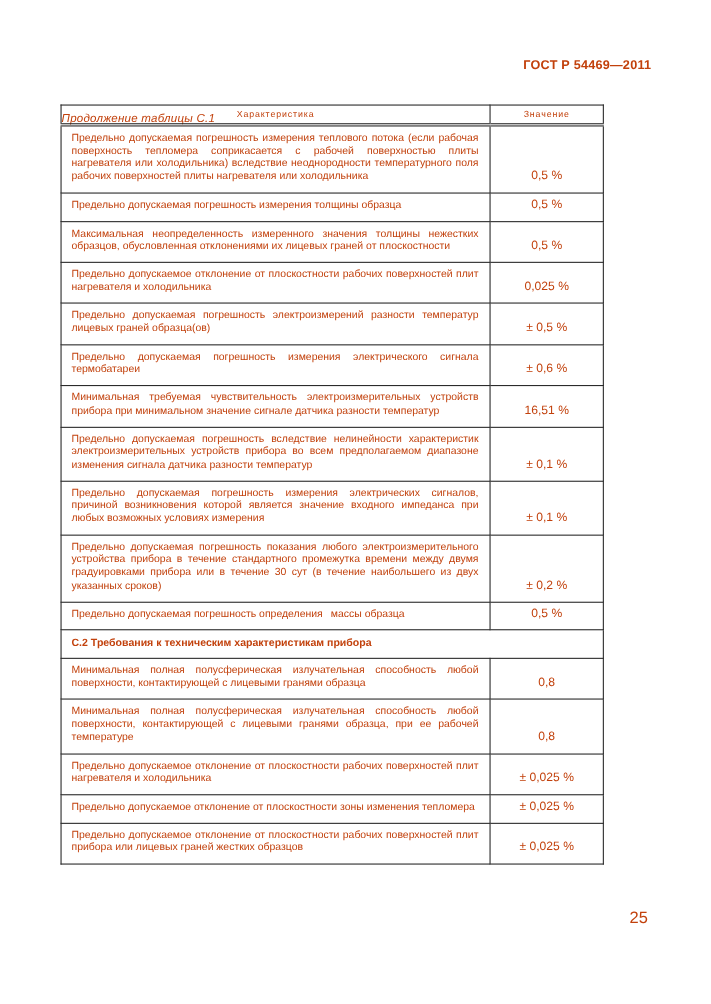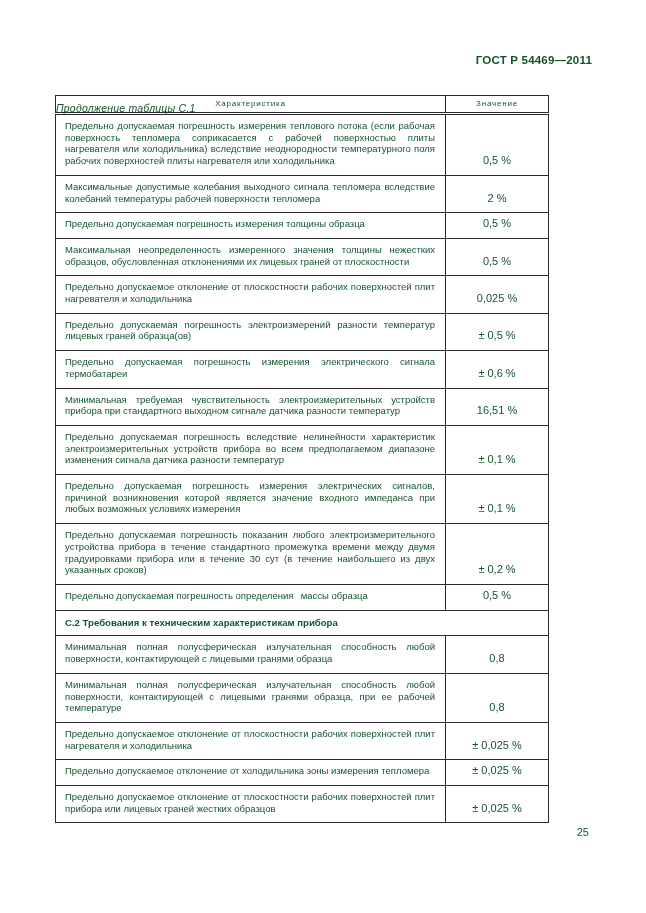--- a/index.html
+++ b/index.html
@@ -6,21 +6,21 @@
     margin: 0;
     padding: 0;
     background: #ffffff;
   }
   .page {
     position: relative;
     width: 646px;
     height: 913px;
     background: #ffffff;
     font-family: "Liberation Sans", "DejaVu Sans", sans-serif;
-    color: #14532d;
+    color: #c2410c;
     overflow: hidden;
   }
   .doc-header {
     position: absolute;
     top: 54px;
     right: 54px;
     font-size: 11.5px;
     font-weight: bold;
     letter-spacing: 0.2px;
   }
@@ -72,21 +72,21 @@
   td.section-cell {
     font-size: 9.6px;
     font-weight: bold;
     padding: 6px 9px 7px;
     line-height: 11.7px;
   }
   .page-number {
     position: absolute;
     top: 826px;
     right: 57px;
-    font-size: 11px;
+    font-size: 15px;
   }
 </style>
 </head>
 <body>
 
 <div class="page">
 
   <div class="doc-header">ГОСТ Р 54469—2011</div>
 
   <div class="table-caption">Продолжение таблицы С.1</div>
@@ -101,45 +101,41 @@
         <th>Характеристика</th>
         <th>Значение</th>
       </tr>
     </thead>
     <tbody>
         <tr>
           <td class="char-cell">Предельно допускаемая погрешность измерения теплового потока (если рабочая по­верхность тепломера соприкасается с рабочей поверхностью плиты нагревателя или холодильника) вследствие неоднородности температурного поля рабочих поверхностей плиты нагревателя или холодильника</td>
           <td class="value-cell">0,5 %</td>
         </tr>
         <tr>
-          <td class="char-cell">Максимальные допустимые колебания выходного сигнала тепломера вследствие коле­баний температуры рабочей поверхности тепломера</td>
-          <td class="value-cell">2 %</td>
-        </tr>
-        <tr>
           <td class="char-cell">Предельно допускаемая погрешность измерения толщины образца</td>
           <td class="value-cell">0,5 %</td>
         </tr>
         <tr>
           <td class="char-cell">Максимальная неопределенность измеренного значения толщины нежестких образцов, обусловленная отклонениями их лицевых граней от плоскостности</td>
           <td class="value-cell">0,5 %</td>
         </tr>
         <tr>
           <td class="char-cell">Предельно допускаемое отклонение от плоскостности рабочих поверхностей плит нагре­вателя и холодильника</td>
           <td class="value-cell">0,025 %</td>
         </tr>
         <tr>
           <td class="char-cell">Предельно допускаемая погрешность электроизмерений разности температур лицевых граней образца(ов)</td>
           <td class="value-cell">± 0,5 %</td>
         </tr>
         <tr>
           <td class="char-cell">Предельно допускаемая погрешность измерения электрического сигнала термобатареи</td>
           <td class="value-cell">± 0,6 %</td>
         </tr>
         <tr>
-          <td class="char-cell">Минимальная требуемая чувствительность электроизмерительных устройств прибора при стандартного выходном сигнале датчика разности температур</td>
+          <td class="char-cell">Минимальная требуемая чувствительность электроизмерительных устройств прибора при минимальном значение сигнале датчика разности температур</td>
           <td class="value-cell">16,51 %</td>
         </tr>
         <tr>
           <td class="char-cell">Предельно допускаемая погрешность вследствие нелинейности характеристик электро­измерительных устройств прибора во всем предполагаемом диапазоне изменения сиг­нала датчика разности температур</td>
           <td class="value-cell">± 0,1 %</td>
         </tr>
         <tr>
           <td class="char-cell">Предельно допускаемая погрешность измерения электрических сигналов, причиной воз­никновения которой является значение входного импеданса при любых возможных усло­виях измерения</td>
           <td class="value-cell">± 0,1 %</td>
         </tr>
@@ -160,21 +156,21 @@
         </tr>
         <tr>
           <td class="char-cell">Минимальная полная полусферическая излучательная способность любой поверхности, контактирующей с лицевыми гранями образца, при ее рабочей температуре</td>
           <td class="value-cell">0,8</td>
         </tr>
         <tr>
           <td class="char-cell">Предельно допускаемое отклонение от плоскостности рабочих поверхностей плит нагре­вателя и холодильника</td>
           <td class="value-cell">± 0,025 %</td>
         </tr>
         <tr>
-          <td class="char-cell">Предельно допускаемое отклонение от холодильника зоны измерения тепломера</td>
+          <td class="char-cell">Предельно допускаемое отклонение от плоскостности зоны изменения тепломера</td>
           <td class="value-cell">± 0,025 %</td>
         </tr>
         <tr>
           <td class="char-cell">Предельно допускаемое отклонение от плоскостности рабочих поверхностей плит при­бора или лицевых граней жестких образцов</td>
           <td class="value-cell">± 0,025 %</td>
         </tr>
       </tbody>
   </table>
 
   <div class="page-number">25</div>

